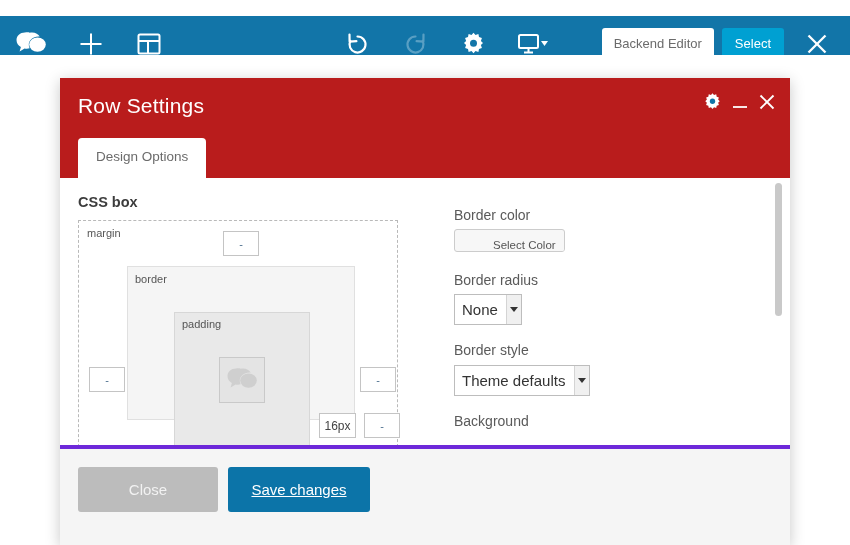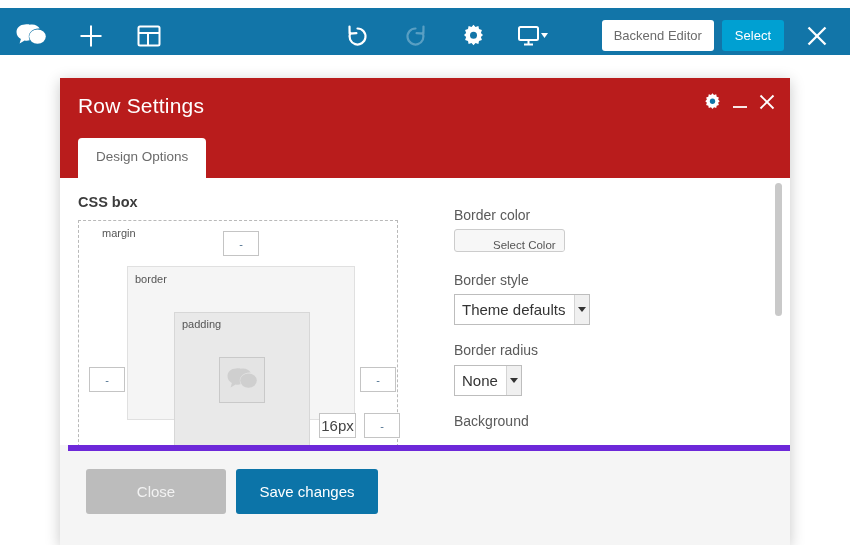--- a/index.html
+++ b/index.html
@@ -6,21 +6,21 @@
   html, body {
     margin: 0; padding: 0;
     width: 850px; height: 545px;
     overflow: hidden;
     background: #ffffff;
     font-family: "Liberation Sans", sans-serif;
   }
 
   
   #topbar {
-    position: absolute; top: 8px; left: 0;
+    position: absolute; top: 16px; left: 0;
     width: 850px; height: 55px;
     background: #1275a8;
     display: flex; align-items: center;
   }
   .tb-icon {
     display: flex; align-items: center; justify-content: center;
     color: #ffffff;
     cursor: pointer;
     height: 55px;
   }
@@ -179,39 +179,39 @@
     width: 46px; height: 46px;
     background: #e4e4e4;
     border: 1px solid #c9c9c9;
     display:flex; align-items:center; justify-content:center;
   }
   .box-label {
     position: absolute;
     font-size: 11px;
     color: #555555;
   }
-  #lbl-margin  { left: 23px;  top: 6px; }
+  #lbl-margin  { left: 8px;  top: 6px; }
   #lbl-border  { left: 7px;  top: 6px; }
   #lbl-padding { left: 7px;  top: 5px; }
 
   .cssbox-input {
     position: absolute;
     width: 36px; height: 25px;
     border: 1px solid #c4c4c4;
     background: #ffffff;
     font-size: 11px;
     color: #4a6d8c;
     text-align: center;
     font-family: "Liberation Sans", sans-serif;
     padding: 0;
     line-height: 23px;
   }
   .cssbox-input.wide {
     width: 37px;
-    font-size: 15px;
+    font-size: 12px;
     color: #444;
   }
 
   
   #in-margin-top   { left: 144px; top: 10px; }
   #in-border-top   { left: 144px; top: 55px; }
   #in-padding-top  { left: 144px; top: 100px; }
 
   
   #in-margin-left  { left: 10px;  top: 146px; }
@@ -283,24 +283,24 @@
     border-left: 4px solid transparent;
     border-right: 4px solid transparent;
     border-top: 5px solid #333;
   }
   #sel-border-style { width: 136px; }
   #sel-border-radius { width: 68px; }
 
   
   #modal-footer {
     position: absolute;
-    left: 8px; top: 367px;
+    left: 0; top: 367px;
     width: 730px; height: 100px;
     background: #f5f5f5;
-    border-top: 6px solid #6d28d9;
+    border-top: 4px solid #6d28d9;
   }
   .footer-btn {
     position: absolute;
     top: 18px;
     border: none;
     border-radius: 3px;
     font-size: 15px;
     font-family: "Liberation Sans", sans-serif;
     cursor: pointer;
     height: 45px;
@@ -311,20 +311,21 @@
     left: 18px;
     width: 140px;
     background: #bcbcbc;
     color: #f2f2f2;
   }
   #btn-save {
     left: 168px;
     background: #0c74a8;
     color: #ffffff;
     width: 142px;
+    text-decoration: underline;
   }
 </style>
 </head>
 <body>
 
 <div id="topbar">
 
   <div class="tb-left">
 
     <div class="tb-icon" id="logo-icon">
@@ -471,40 +472,40 @@
 
         <div class="field">
           <label class="field-label">Border color</label>
           <div class="colorpicker">
             <div class="color-swatch"></div>
             <div class="color-btn-label">Select Color</div>
           </div>
         </div>
 
         <div class="field">
+          <label class="field-label">Border radius</label>
+          <div class="sel-wrap">
+            <select class="sel" id="sel-border-radius">
+              <option>None</option>
+            </select>
+            <span class="sel-arrow"></span>
+          </div>
+        </div>
+
+        <div class="field">
           <label class="field-label">Border style</label>
           <div class="sel-wrap">
             <select class="sel" id="sel-border-style">
               <option>Theme defaults</option>
             </select>
             <span class="sel-arrow"></span>
           </div>
         </div>
 
         <div class="field">
-          <label class="field-label">Border radius</label>
-          <div class="sel-wrap">
-            <select class="sel" id="sel-border-radius">
-              <option>None</option>
-            </select>
-            <span class="sel-arrow"></span>
-          </div>
-        </div>
-
-        <div class="field">
           <label class="field-label">Background</label>
 
         </div>
 
       </div>
     </div>
 
     <div id="vscroll-track">
       <div id="vscroll-thumb"></div>
     </div>

